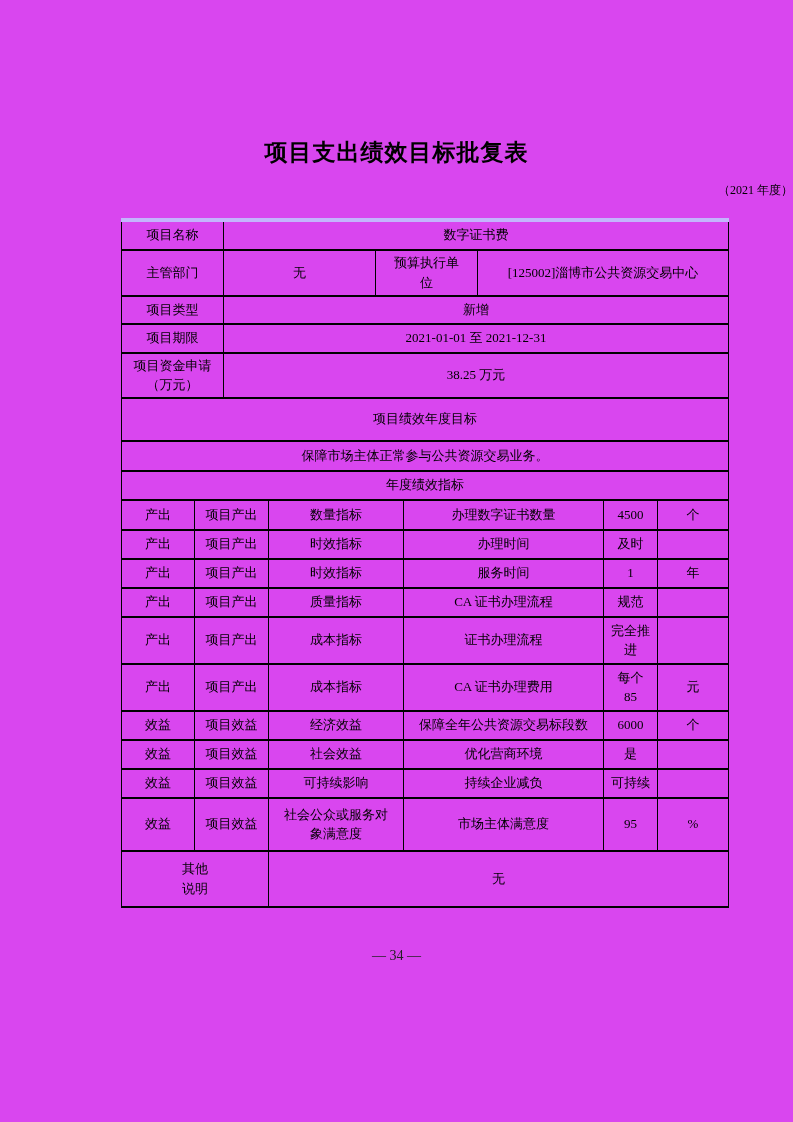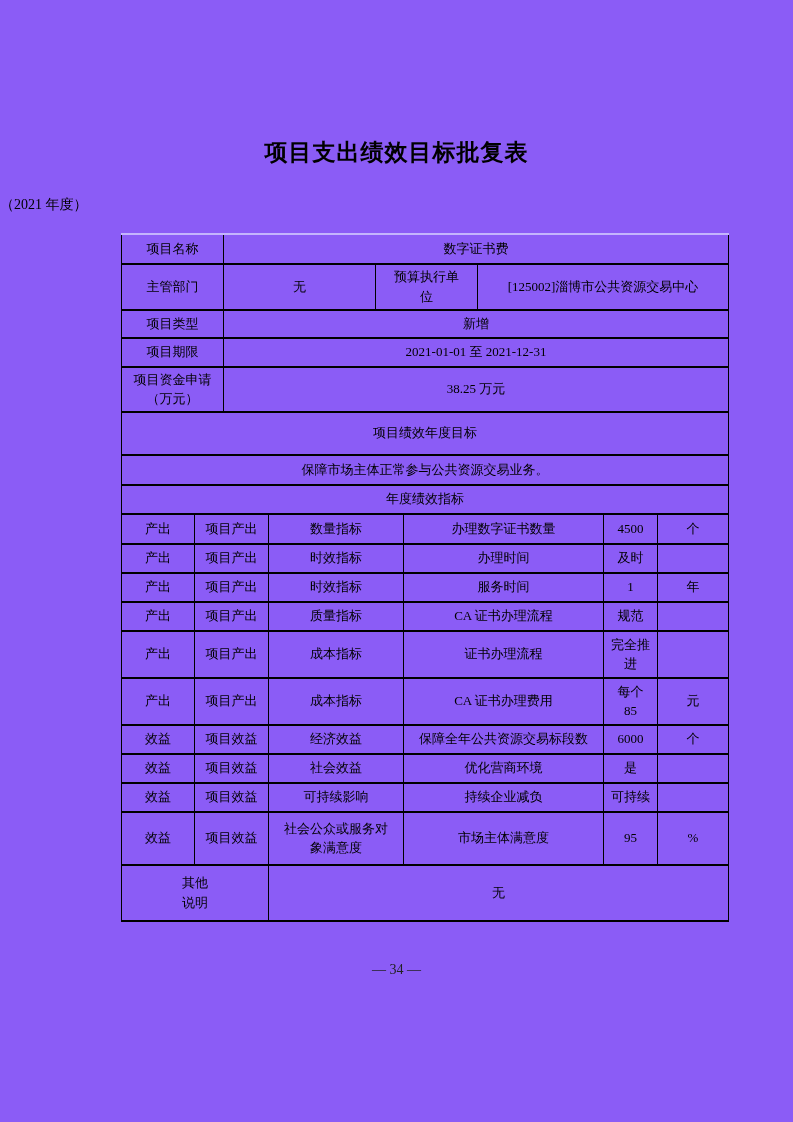--- a/index.html
+++ b/index.html
@@ -1,36 +1,36 @@
 <!DOCTYPE html>
 <html><head>
 <meta charset="utf-8">
 <style>
   html, body { margin: 0; padding: 0; background: #ffffff; }
   .page {
     position: relative;
     width: 793px;
     height: 1122px;
-    background: #8b5cf6;
+    background: #d946ef;
     color: #000;
     font-family: "Liberation Serif", "DejaVu Serif", serif;
     overflow: hidden;
   }
   .doc-title {
     padding-top: 139px;
     text-align: center;
     font-size: 23px;
     font-weight: bold;
     letter-spacing: 1px;
     line-height: 1.2;
   }
   .doc-subtitle {
-    margin-top: 29px;
-    text-align: left;
-    font-size: 14px;
+    margin-top: 15px;
+    text-align: right;
+    font-size: 12px;
   }
   .tbl-wrap {
     margin-left: 121px;
     margin-top: 19px;
     width: 607px;
   }
   table.t {
     border-collapse: collapse;
     table-layout: fixed;
     width: 607px;
@@ -39,21 +39,21 @@
     border: 1px solid #000;
     border-bottom-width: 2px;
     padding: 2px 4px;
     text-align: center;
     vertical-align: middle;
     font-size: 13px;
     line-height: 1.5;
     white-space: pre-line;
     overflow: hidden;
   }
-  table.t.first tr:first-child td { border-top: 2px solid #c4b5fd; }
+  table.t.first tr:first-child td { border-top: 4px solid #c4b5fd; }
   table.t.cont  tr:first-child td { border-top: 0; }
   .footer {
     margin-top: 40px;
     text-align: center;
     font-size: 14px;
     color: #222;
   }
 </style>
 </head>
 <body>

